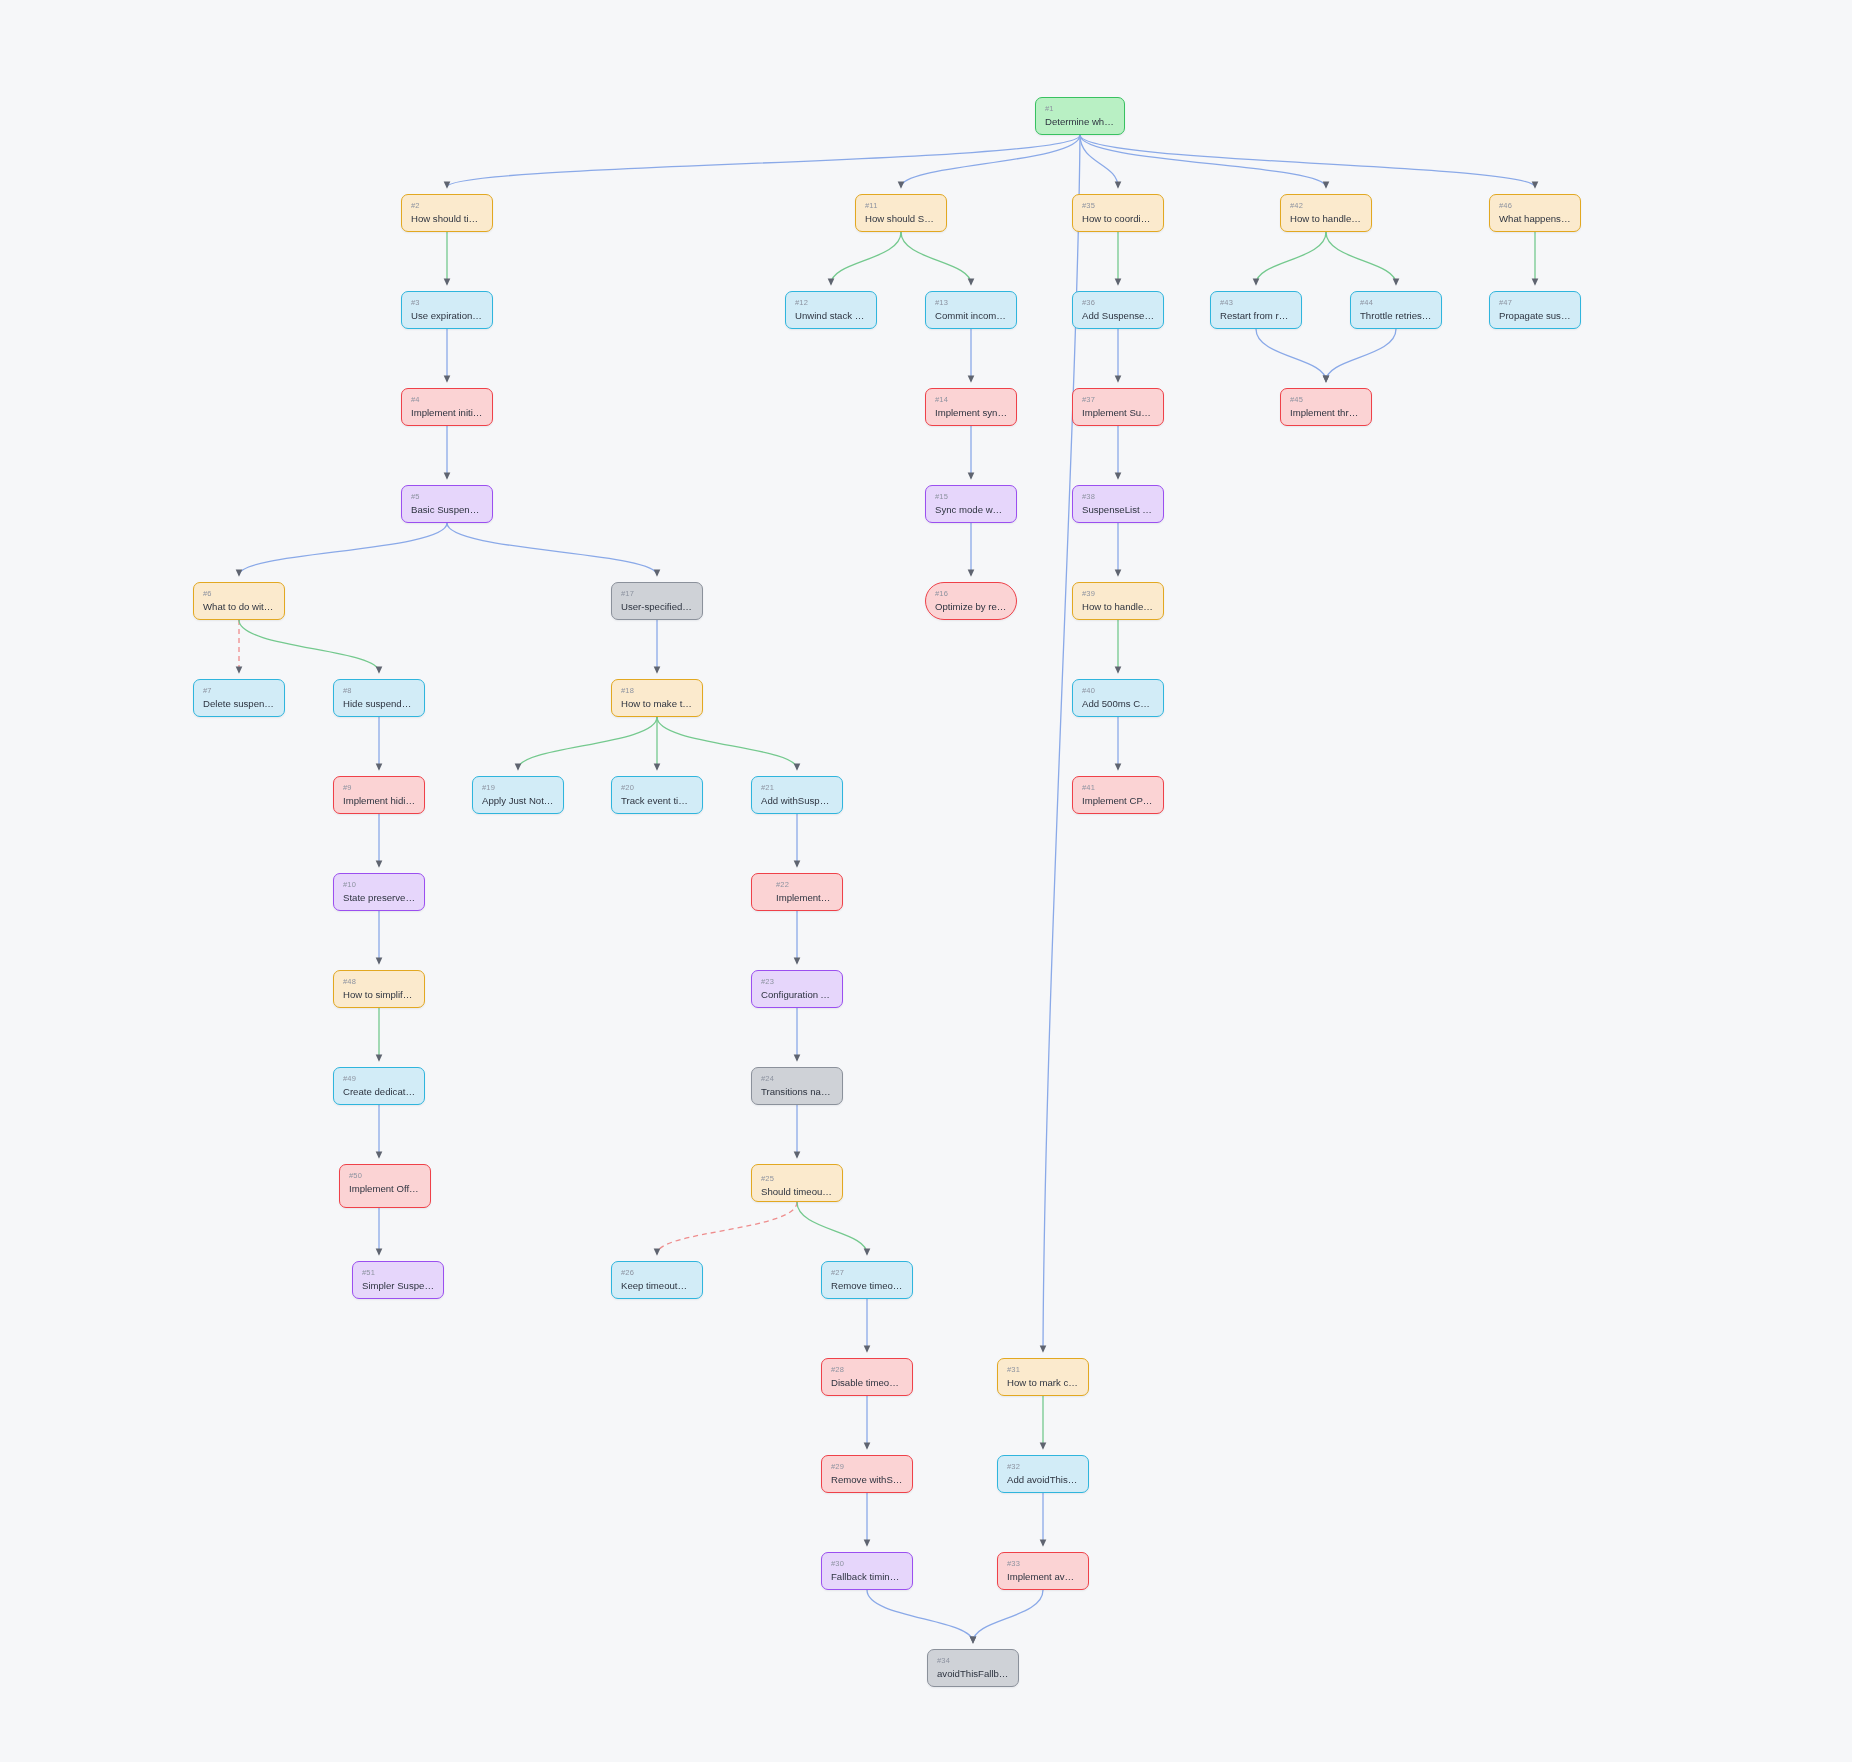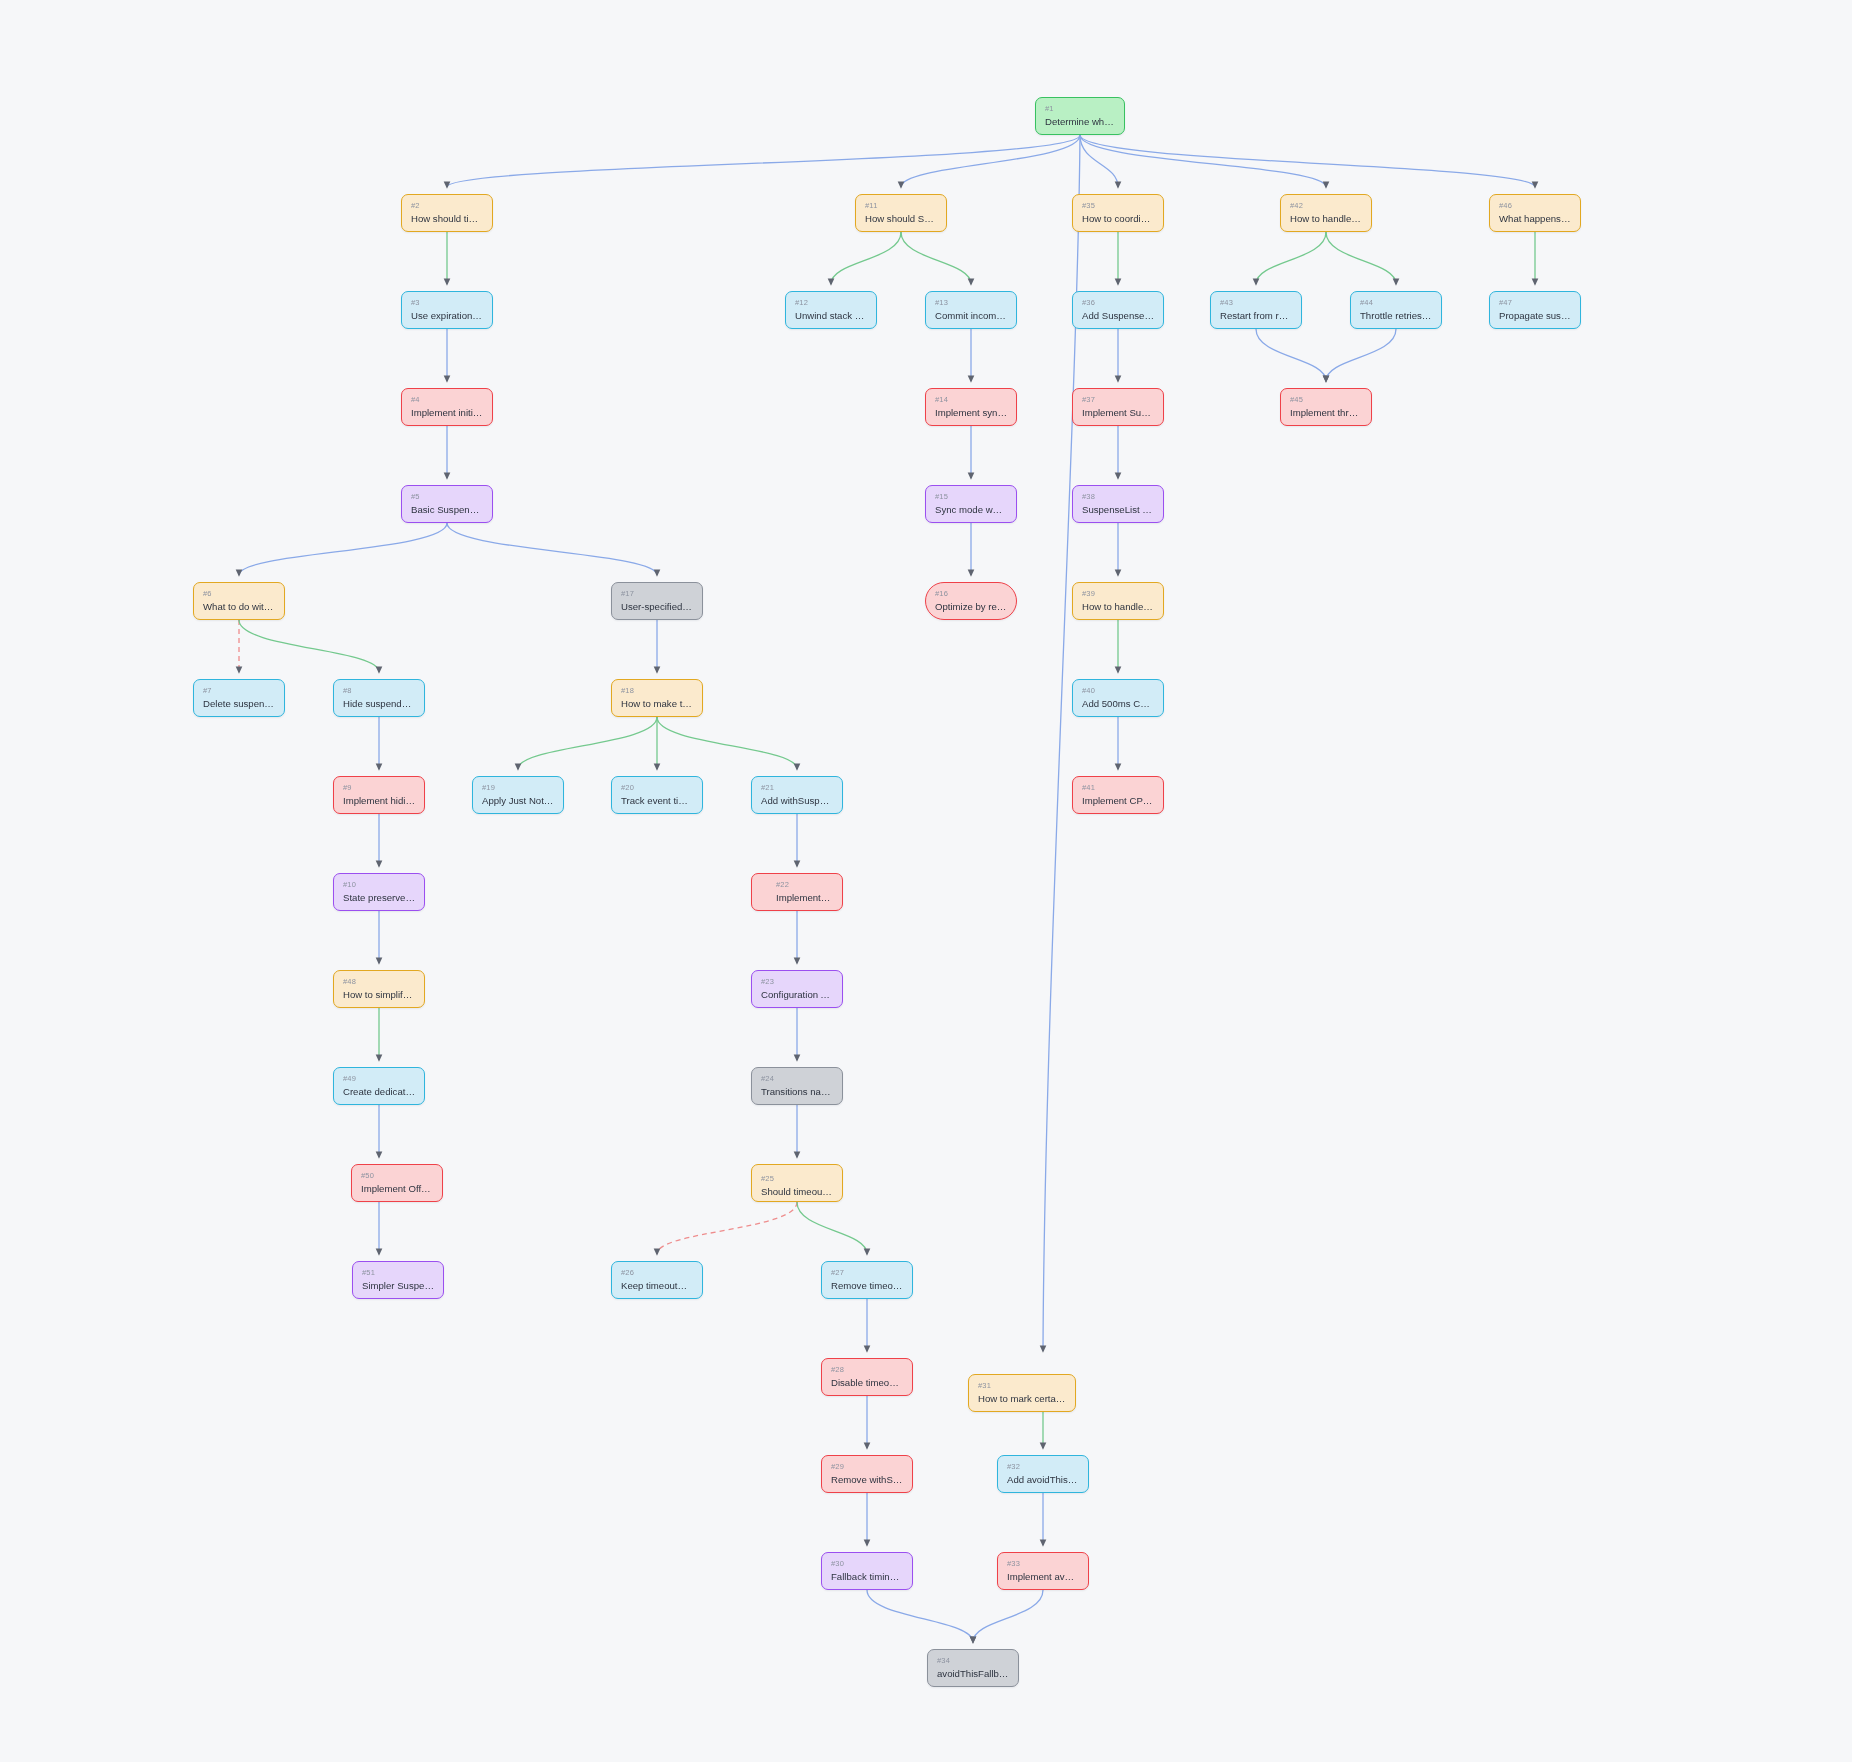--- a/index.html
+++ b/index.html
@@ -177,21 +177,21 @@
         <div class="ntitle">State preserved but ...</div>
       </div>
       <div class="node k-yellow" style="left: 333px; top: 970px; width: 92px; height: 38px;">
         <div class="nid">#48</div>
         <div class="ntitle">How to simplify the ...</div>
       </div>
       <div class="node k-blue" style="left: 333px; top: 1067px; width: 92px; height: 38px;">
         <div class="nid">#49</div>
         <div class="ntitle">Create dedicated Off...</div>
       </div>
-      <div class="node k-red" style="left: 351px; top: 1164px; width: 92px; height: 38px;">
+      <div class="node k-red" style="left: 339px; top: 1164px; width: 92px; height: 44px;">
         <div class="nid">#50</div>
         <div class="ntitle">Implement Offscreen ...</div>
       </div>
       <div class="node k-purple" style="left: 352px; top: 1261px; width: 92px; height: 38px;">
         <div class="nid">#51</div>
         <div class="ntitle">Simpler Suspense imp...</div>
       </div>
       <div class="node k-gray" style="left: 611px; top: 582px; width: 92px; height: 38px;">
         <div class="nid">#17</div>
         <div class="ntitle">User-specified timeo...</div>
@@ -241,21 +241,21 @@
         <div class="ntitle">Disable timeoutMs an...</div>
       </div>
       <div class="node k-red" style="left: 821px; top: 1455px; width: 92px; height: 38px;">
         <div class="nid">#29</div>
         <div class="ntitle">Remove withSuspenseC...</div>
       </div>
       <div class="node k-purple" style="left: 821px; top: 1552px; width: 92px; height: 38px;">
         <div class="nid">#30</div>
         <div class="ntitle">Fallback timing simp...</div>
       </div>
-      <div class="node k-yellow" style="left: 968px; top: 1358px; width: 108px; height: 38px; margin-top: 16px;">
+      <div class="node k-yellow" style="left: 997px; top: 1358px; width: 92px; height: 38px;">
         <div class="nid">#31</div>
         <div class="ntitle">How to mark certain ...</div>
       </div>
       <div class="node k-blue" style="left: 997px; top: 1455px; width: 92px; height: 38px;">
         <div class="nid">#32</div>
         <div class="ntitle">Add avoidThisFallbac...</div>
       </div>
       <div class="node k-red" style="left: 997px; top: 1552px; width: 92px; height: 38px;">
         <div class="nid">#33</div>
         <div class="ntitle">Implement avoidThisF...</div>

